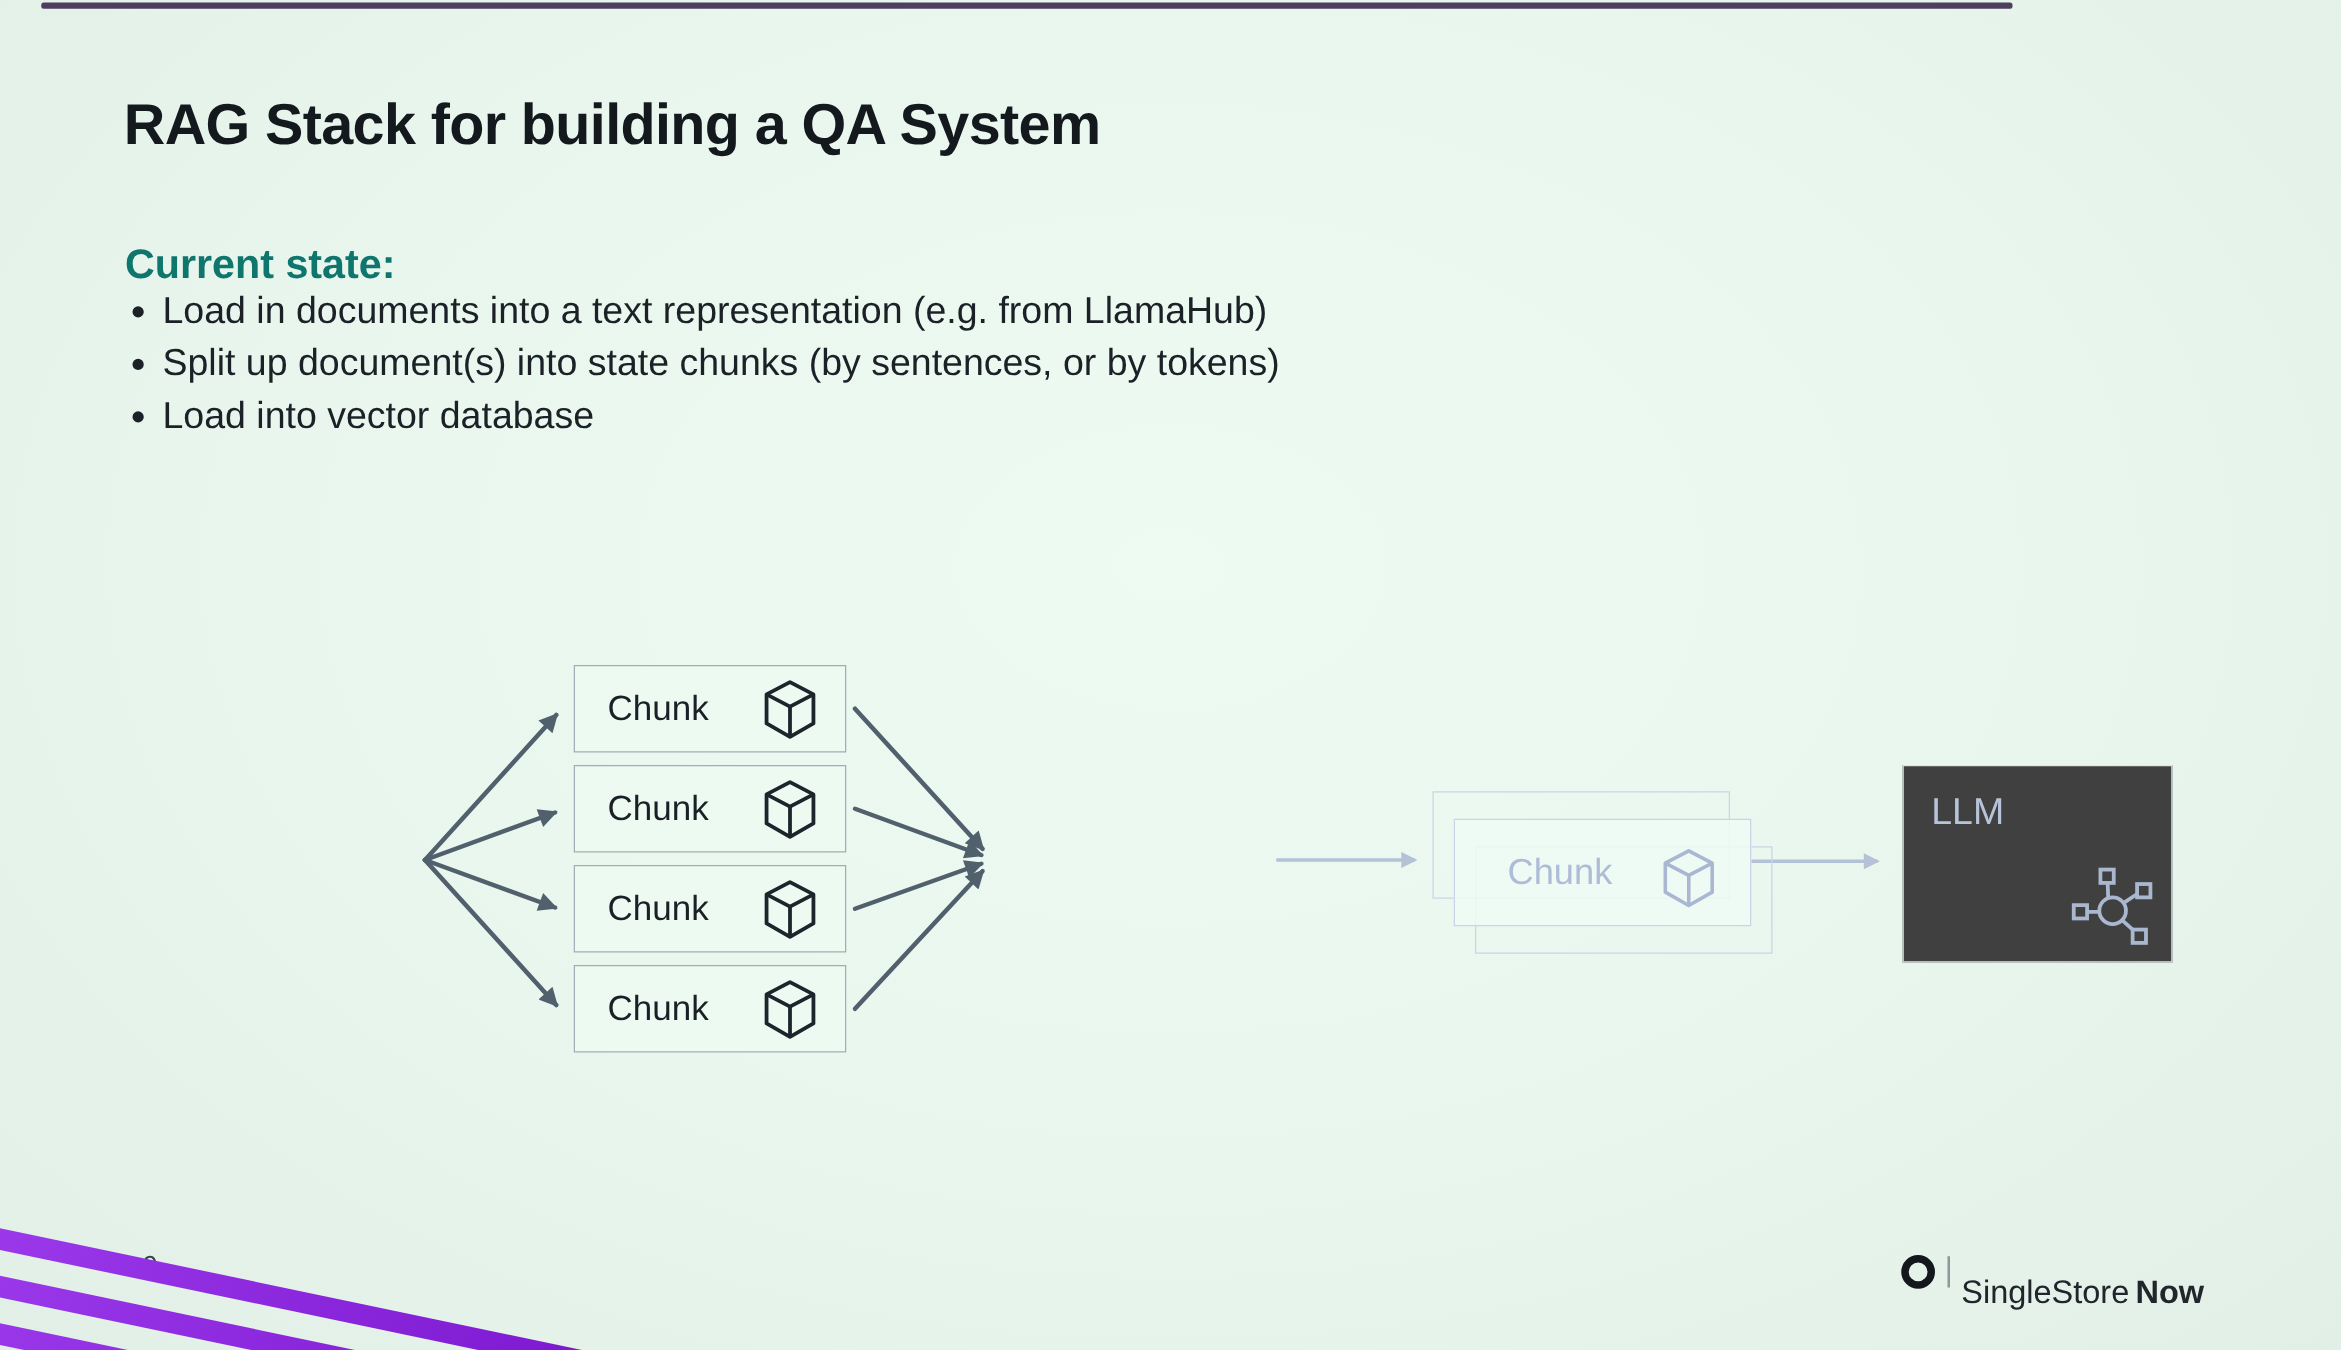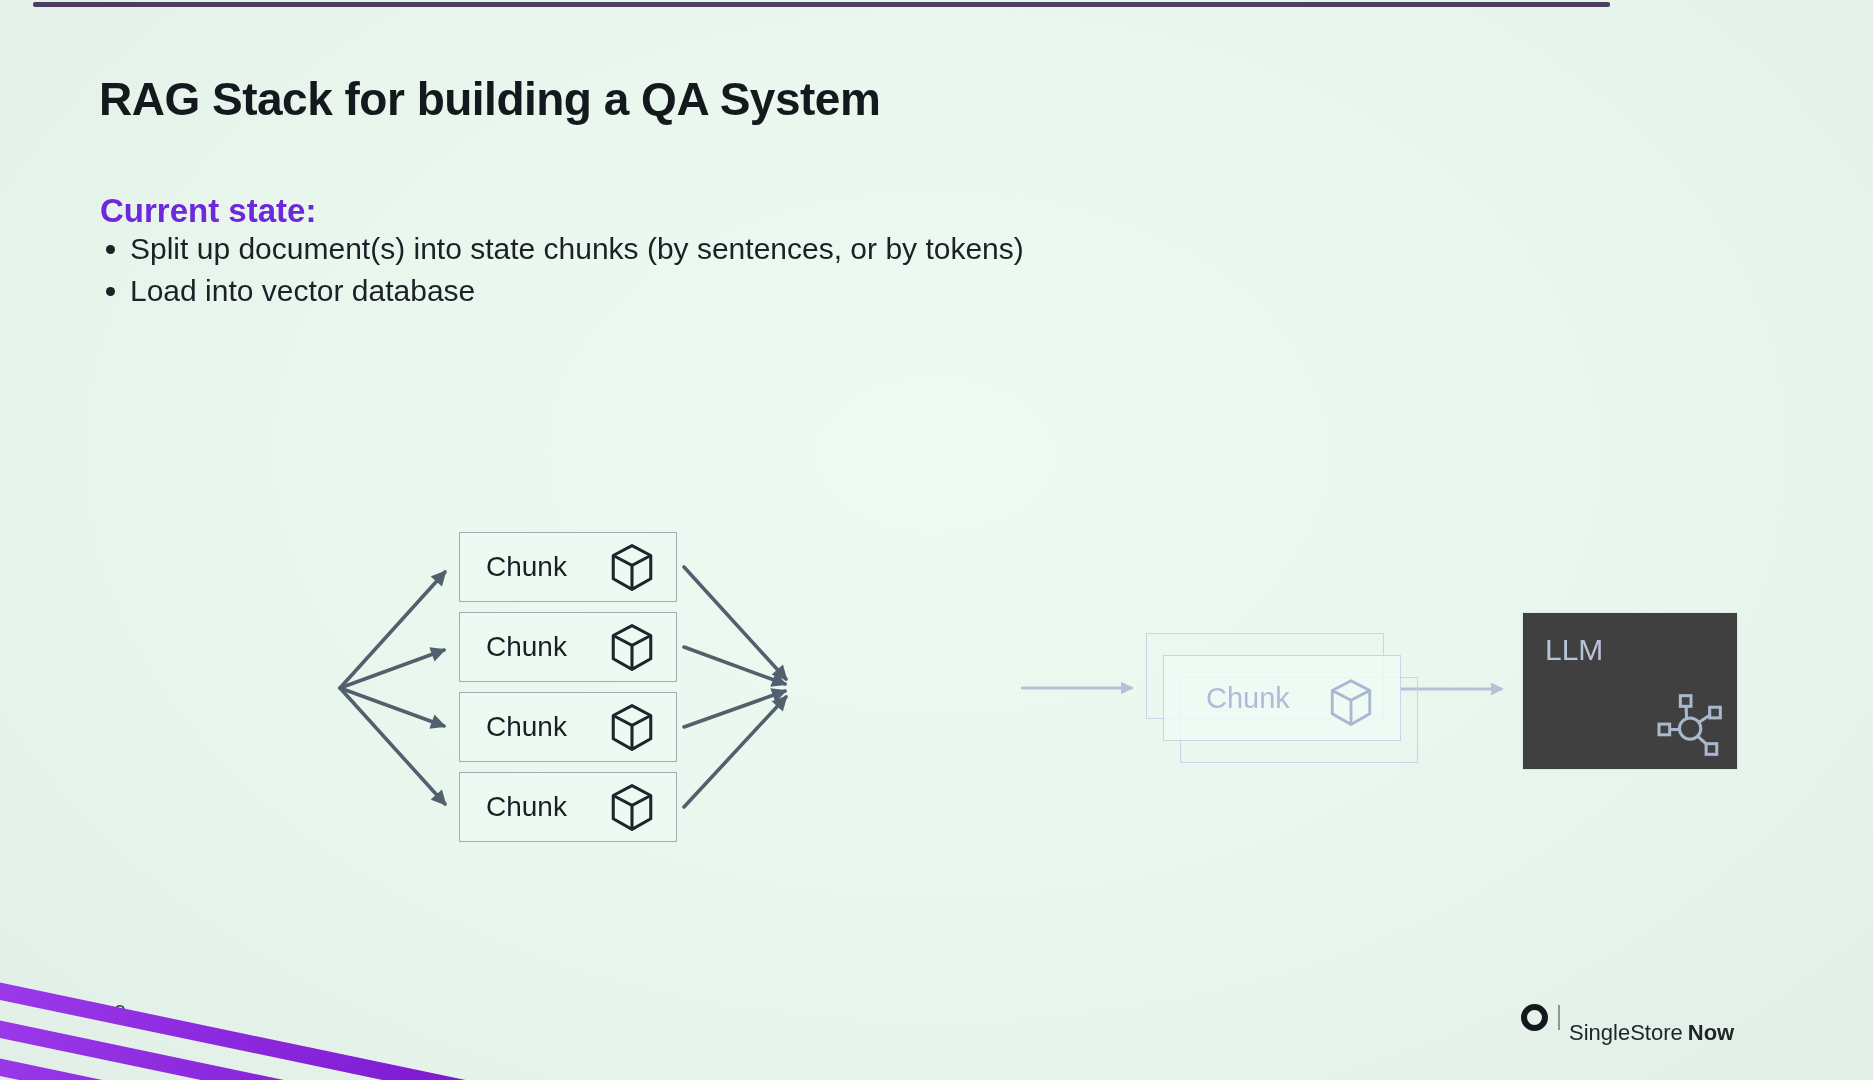--- a/index.html
+++ b/index.html
@@ -10,21 +10,21 @@
   *{margin:0;padding:0;box-sizing:border-box;}
   html,body{width:1873px;height:1080px;overflow:hidden;}
   body{
     font-family:"Liberation Sans","DejaVu Sans",sans-serif;
     background:radial-gradient(ellipse at 50% 42%, #eefbf3 0%, var(--background,#e9f6ee) 55%, #e2efe6 100%);
     position:relative; color:var(--text,#181d22);
   }
   .slide{position:absolute;inset:0;}
   .top-line{position:absolute;left:33px;top:2px;width:1577px;height:5px;background:var(--top-line,#3f2f52);opacity:.92;border-radius:2px;}
   .title{position:absolute;left:99px;top:72px;font-size:46px;font-weight:700;letter-spacing:-.5px;color:#14191e;}
-  .section-heading{position:absolute;left:100px;top:192px;font-size:33px;font-weight:700;color:#6d28d9;}
+  .section-heading{position:absolute;left:100px;top:192px;font-size:33px;font-weight:700;color:#0f766e;}
   .bullets{position:absolute;left:100px;top:228px;list-style:none;}
   .bullets li{display:flex;align-items:flex-start;line-height:42px;font-size:30px;color:#1b2127;}
   .dot{width:9px;height:9px;border-radius:50%;background:#1b2127;margin:17px 15px 0 6px;flex:0 0 9px;}
   .box{position:absolute;border:1.6px solid var(--box-border,#9fadb6);background:var(--box-fill,#edfaf2);}
   .box-label{position:absolute;font-size:28px;color:#1a2026;}
   .doc-box{left:119px;top:612px;width:218px;height:158px;}
   .vdb-box{left:800px;top:611px;width:217px;height:157px;}
   .chunk-box{left:459px;width:218px;height:70px;display:flex;align-items:center;padding-left:26px;}
   .chunk-1{top:532px;}.chunk-2{top:612px;}.chunk-3{top:692px;}.chunk-4{top:772px;}
   .chunk-box .box-label{position:static;}
@@ -41,36 +41,40 @@
   .ghost-label{font-size:29px;color:var(--faded,#aebcd8);}
   .ghost-cube{position:absolute;left:163px;top:22px;width:48px;height:50px;color:#a9b7d3;}
   .llm-box{left:1522px;top:612px;width:216px;height:158px;border:1.4px solid #dbe8e3;background:#404040;padding-left:28px;}
   .llm-box .box-label{left:22px;top:20px;color:#b7c3d8;font-size:30px;}
   .net-icon{position:absolute;left:130px;top:80px;width:76px;height:64px;color:#aab8cf;}
   
   .page-num{position:absolute;left:114px;top:1000px;font-size:22px;color:#39424a;}
   .brand{position:absolute;left:1521px;top:1002px;height:30px;display:flex;align-items:center;}
   .ring{width:27px;height:27px;border:6px solid #14181d;border-radius:50%;}
   .brand-sep{width:2px;height:25px;background:#8d979c;margin:0 9px 0 10px;}
-  .brand-text{font-size:22px;color:var(--footer-text,#20262b);white-space:nowrap;margin-top:32px;}
+  .brand-text{font-size:26px;color:var(--footer-text,#20262b);white-space:nowrap;margin-top:32px;}
   .brand-text .bold{font-weight:700;margin-left:5px;}
   .stripes{position:absolute;inset:0;width:1873px;height:1080px;z-index:3;pointer-events:none;}
 </style>
 </head>
 <body>
 
 <div class="slide">
 
   <div class="top-line"></div>
 
   <h1 class="title">RAG Stack for building a QA System</h1>
 
   <div class="section-heading">Current state:</div>
 
   <ul class="bullets">
+    <li>
+        <span class="dot"></span>
+        <span>Load in documents into a text representation (e.g. from LlamaHub)</span>
+      </li>
     <li>
         <span class="dot"></span>
         <span>Split up document(s) into state chunks (by sentences, or by tokens)</span>
       </li>
     <li>
         <span class="dot"></span>
         <span>Load into vector database</span>
       </li>
   </ul>
 

